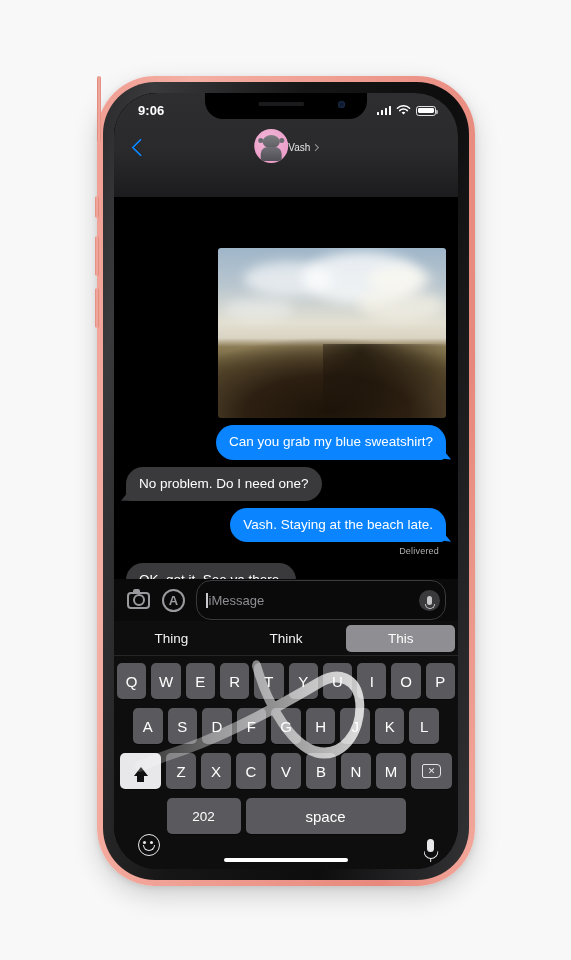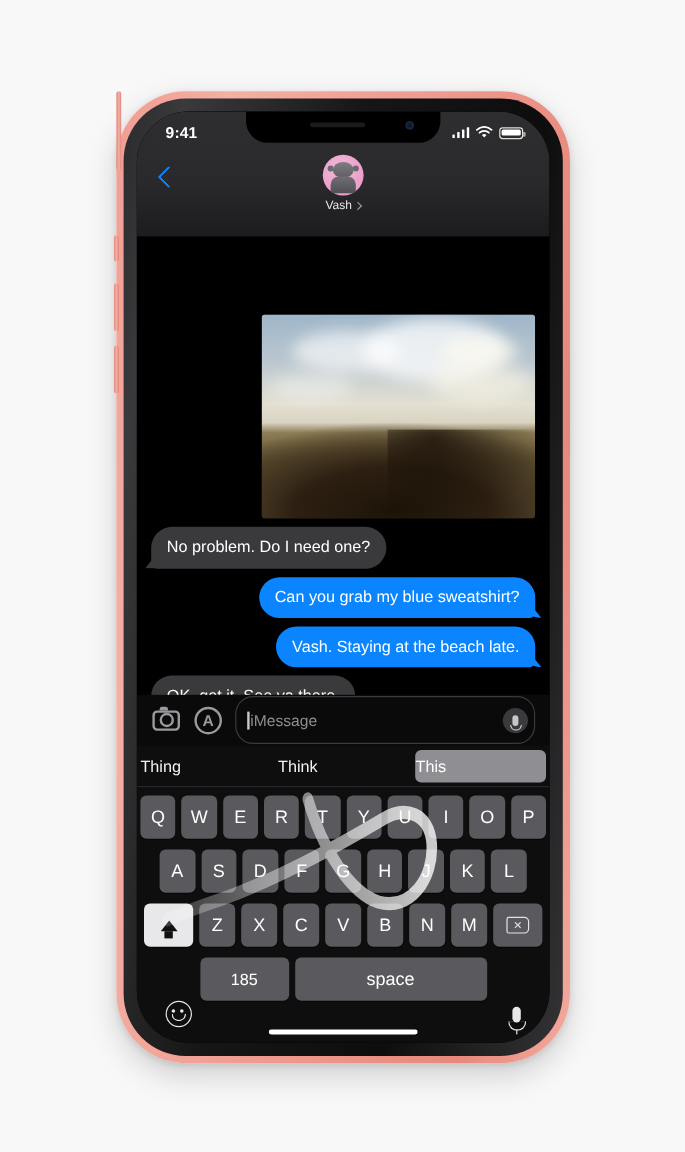--- a/index.html
+++ b/index.html
@@ -70,21 +70,21 @@
   #navbar {
     position: absolute; left: 0; right: 0; top: 0; height: 104px; z-index: 30;
     background: linear-gradient(180deg,#2e2e30 0%,#2a2a2c 55%,rgba(30,30,32,.92) 100%);
   }
   #backchev {
     position: absolute; left: 20px; top: 48px; width: 13px; height: 13px;
     border-left: 2.6px solid #0a84ff; border-bottom: 2.6px solid #0a84ff;
     transform: rotate(45deg); border-radius: 1px;
   }
   #contact { position: absolute; left: 50%; transform: translateX(-50%); top: 36px;
-             display: flex; flex-direction: column; align-items: center; }
+             display: flex; flex-direction: row; align-items: center; }
   #avatar { width: 34px; height: 34px; border-radius: 50%;
             background: radial-gradient(circle at 42% 35%, #f3b8d8, #eda3cc 55%, #e896c4 100%);
             position: relative; overflow: hidden; }
   .memo-head { position: absolute; left: 50%; top: 18%; transform: translateX(-50%);
                width: 17px; height: 13px; border-radius: 50% 50% 44% 44%;
                background: linear-gradient(180deg,#7d7d82,#5e5e63); }
   .memo-body { position: absolute; left: 50%; top: 52%; transform: translateX(-50%);
                width: 21px; height: 14px; border-radius: 7px 7px 3px 3px;
                background: linear-gradient(180deg,#6e6e74,#4f4f55); }
   .memo-ear { position: absolute; top: 26%; width: 5px; height: 5px; border-radius: 50%;
@@ -169,21 +169,21 @@
   .micglyph { width: 5px; height: 9px; border-radius: 3px; background: #c6c6cb; position: relative; }
   .micglyph::after { content:''; position:absolute; left:50%; transform:translateX(-50%);
                      bottom:-4px; width:8px; height:4px;
                      border:1.3px solid #c6c6cb; border-top:none; border-radius:0 0 5px 5px; }
 
   
   #keyboard { position: absolute; left: 0; right: 0; bottom: 0; height: 248px; background: #0e0e0f; }
   #predict {
     height: 35px; display: flex; align-items: center; border-bottom: .5px solid #262628;
   }
-  .pred { flex: 1; font-size: 13.5px; color: #f2f2f4;
+  .pred { flex: 1; text-align: center; font-size: 13.5px; color: #f2f2f4;
           padding: 6px 0; border-radius: 5px; margin: 0 3px; }
   .pred.sel { background: #8e8e93; color: #fff; }
   #keyrows { padding: 7px 3px 0 3px; position: relative; }
   .krow { display: flex; justify-content: center; gap: 5px; margin-bottom: 9px; }
   .key {
     width: 30px; height: 36px; background: #5a5a5e; border-radius: 5px;
     display: flex; align-items: center; justify-content: center;
     color: #fff; font-size: 15px; box-shadow: 0 1px 0 rgba(0,0,0,.45);
   }
   .krow.r2 { padding: 0 16px; }
@@ -236,32 +236,33 @@
             <div id="photo">
               <div class="cloud c1"></div>
               <div class="cloud c2"></div>
               <div class="cloud c5"></div>
               <div class="cloud c3"></div>
               <div class="cloud c4"></div>
               <div id="hillshadow"></div>
             </div>
           </div>
 
+          <div class="row out">
+            <div class="bubble out">Can you grab my blue sweatshirt?</div>
+          </div>
+
           <div class="row in">
             <div class="bubble in">No problem. Do I need one?</div>
           </div>
 
           <div class="row out">
-            <div class="bubble out">Can you grab my blue sweatshirt?</div>
-          </div>
-
-          <div class="row out">
             <div class="bubble out">Vash. Staying at the beach late.</div>
           </div>
 
+          <div id="delivered">Delivered</div>
 
           <div class="row in">
             <div class="bubble in">OK, got it. See ya there.</div>
           </div>
         </div>
 
         <div id="navbar">
           <div id="backchev"></div>
           <div id="contact">
             <div id="avatar">
@@ -271,21 +272,21 @@
               <div class="memo-body"></div>
             </div>
             <div id="contactname">
               <span>Vash</span>
               <span id="namechev"></span>
             </div>
           </div>
         </div>
 
         <div id="statusbar">
-          <div id="clock">9:41</div>
+          <div id="clock">9:06</div>
           <div id="statusicons">
             <span class="bars">
               <i></i>
                 <i></i>
                 <i></i>
                 <i></i>
             </span>
             <svg width="15" height="11" viewBox="0 0 15 11">
               <path d="M7.5 9.6 5.6 7.6a2.7 2.7 0 0 1 3.8 0z" fill="#fff"></path>
               <path d="M3.6 5.6a5.6 5.6 0 0 1 7.8 0" stroke="#fff" stroke-width="1.5" fill="none" stroke-linecap="round"></path>
@@ -360,21 +361,21 @@
               <div class="key">V</div>
               <div class="key">B</div>
               <div class="key">N</div>
               <div class="key">M</div>
               <div class="key wide">
                 <span class="delglyph">✕</span>
               </div>
             </div>
 
             <div class="krow r4">
-              <div class="key num">185</div>
+              <div class="key num">202</div>
               <div class="key space">space</div>
             </div>
 
             <svg id="swipe" viewBox="0 0 350 145" preserveAspectRatio="none">
               <defs>
                 <linearGradient id="tg" x1="0" y1="0" x2="1" y2="0">
                   <stop offset="0%" stop-color="#ffffff" stop-opacity="0.18"></stop>
                   <stop offset="45%" stop-color="#ffffff" stop-opacity="0.45"></stop>
                   <stop offset="100%" stop-color="#ffffff" stop-opacity="0.78"></stop>
                 </linearGradient>

